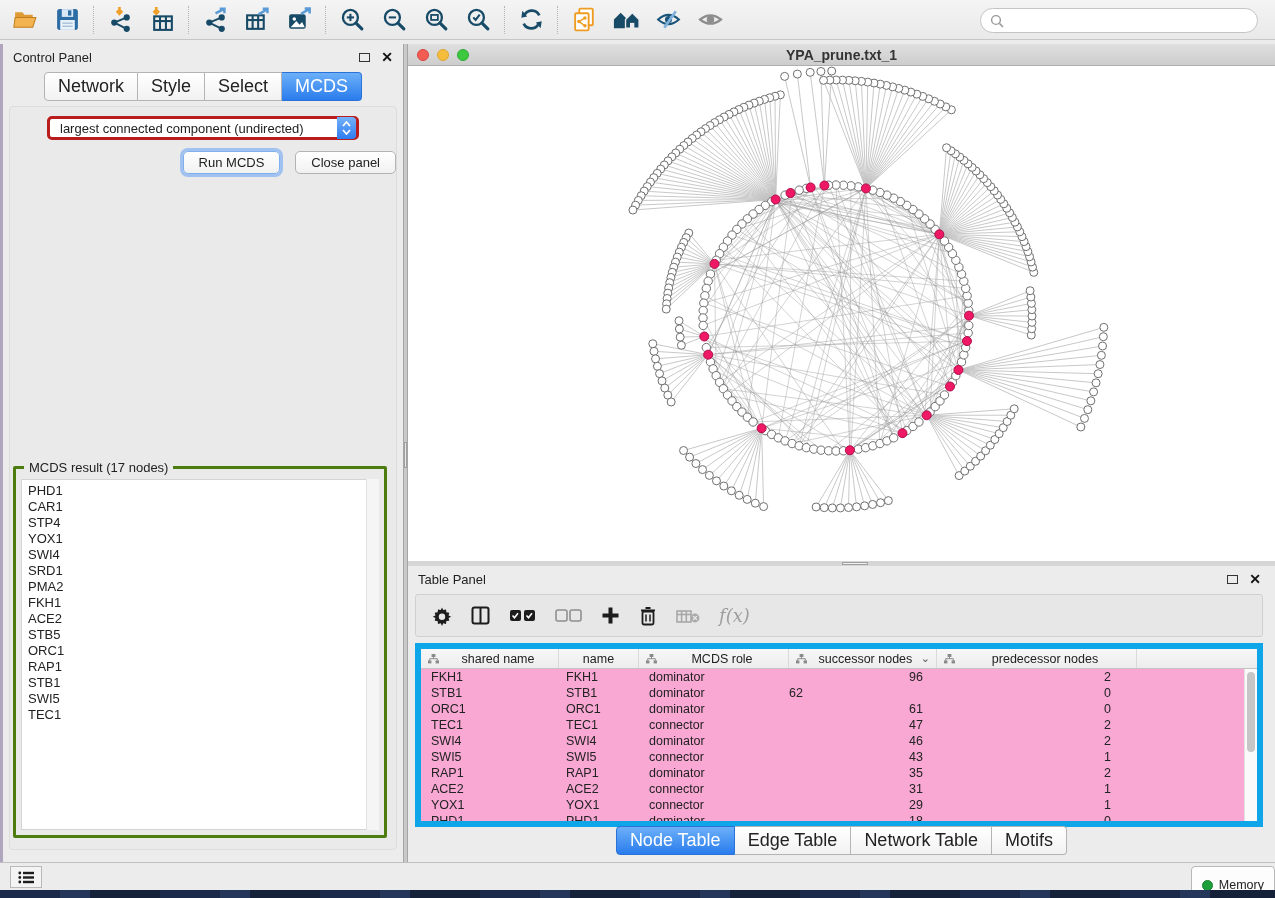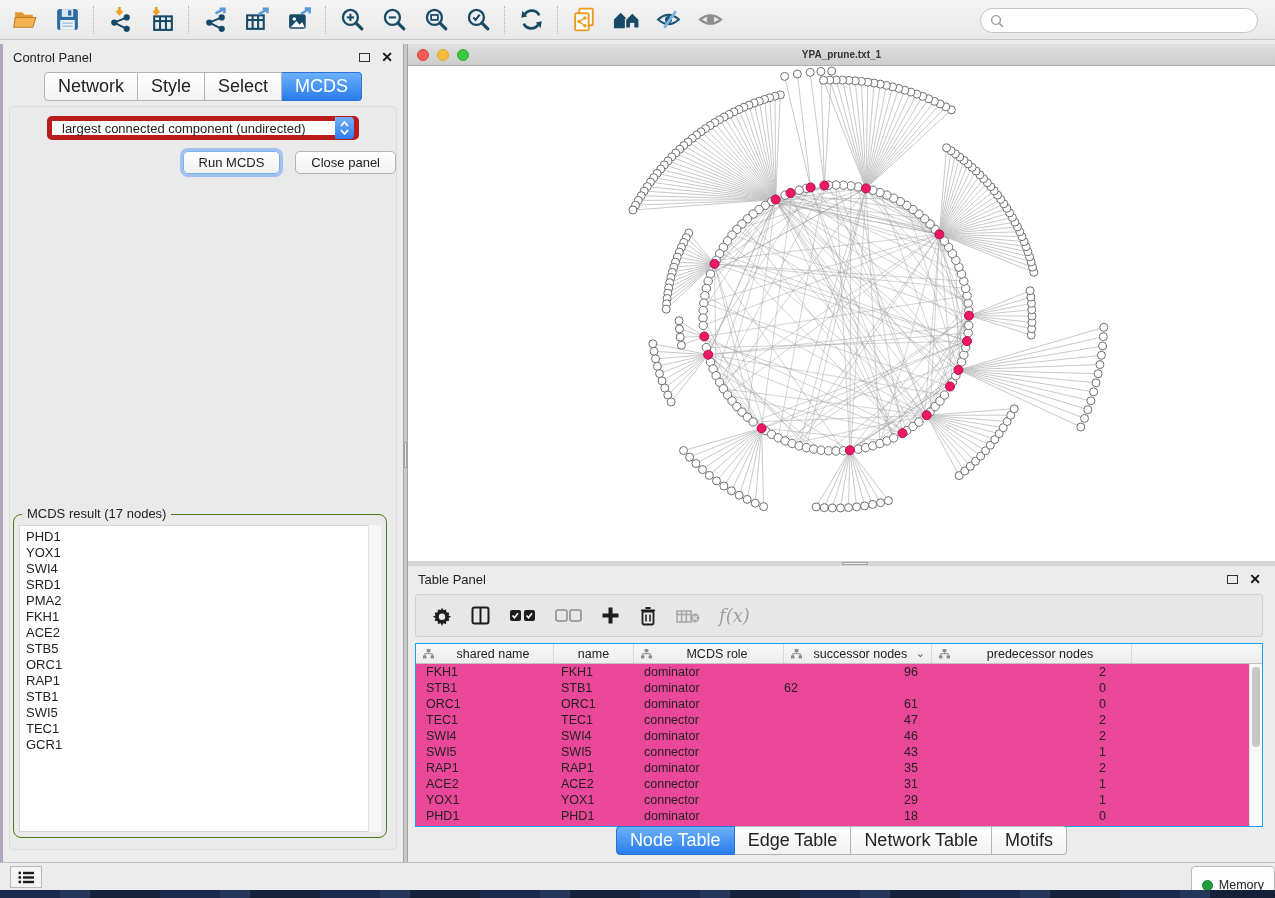--- a/index.html
+++ b/index.html
@@ -29,32 +29,32 @@
   .close-btn { font-size:14px; font-weight:bold; color:#111; line-height:1; }
   .tabs-row { display:flex; justify-content:center; margin-top:2px; }
   .tab { font-size:18px; padding:3px 13px; background:linear-gradient(#ffffff,#f2f2f2); border:1px solid #b4b4b4;
     border-left-width:0; color:#222; }
   .tab:first-child { border-left-width:1px; border-radius:4px 0 0 4px; }
   .tab:last-child { border-radius:0 4px 4px 0; }
   .tab.sel { background:linear-gradient(#6cb0f9,#2a7ced); color:#fff; border-color:#2a72d8; }
   .cp-content { position:absolute; left:6px; right:6px; top:62px; bottom:12px;
     background:#eaeaea; border:1px solid #dcdcdc; border-radius:4px; }
   .opt-label { text-align:center; margin-top:16px; font-size:13px; }
-  .dropdown { width:312px; height:24px; margin:9px auto 0 auto; background:#fff; border:5px solid #b91c1c;
+  .dropdown { width:312px; height:24px; margin:9px auto 0 auto; background:#fff; border:3px solid #b91c1c;
     border-radius:5px; display:flex; align-items:center; font-size:13px; position:relative; }
   .dropdown .dd-text { padding-left:10px; flex:1; }
   .dd-stepper { width:19px; height:22px; margin-right:0; border-radius:0 4px 4px 0;
     background:linear-gradient(#74b1f9,#2d7df0); display:flex; flex-direction:column; align-items:center; justify-content:center; gap:2px; }
   .btn-row { display:flex; justify-content:flex-end; gap:15px; margin-top:11px; }
   .btn { height:23px; padding:0 15px; font:13px "Liberation Sans",sans-serif; color:#222;
     background:linear-gradient(#ffffff,#f1f1f1); border:1px solid #b3b3b3; border-radius:5px; }
   .btn.focused { border-color:#7fb0ee; box-shadow:0 0 0 3px rgba(100,160,245,.55); }
 
   .result-group { position:absolute; left:10px; right:16px; top:422px; bottom:24px;
-    border:1px solid #4d7c0f; border-radius:8px;margin-top:48px; }
+    border:3px solid #4d7c0f; border-radius:2px; }
   .result-legend { position:absolute; top:-9px; left:8px; background:#eaeaea; padding:0 5px; font-size:13px; }
   .result-list { position:absolute; left:5px; right:5px; top:10px; bottom:5px; background:#fff;
     border:1px solid #d4d4d4; overflow:hidden; }
   .result-item { font-size:13px; line-height:16px; padding-left:6px; }
   .result-item:first-child { margin-top:3px; }
   .result-scroll { position:absolute; right:0; top:0; bottom:0; width:13px; background:#f5f5f5; border-left:1px solid #e2e2e2; }
 
   
   .v-splitter { position:absolute; left:403px; top:44px; width:5px; bottom:36px; background:#c9c9c9;
     border-left:1px solid #a6a6a6; border-right:1px solid #a6a6a6; }
@@ -63,31 +63,31 @@
   .h-grip { position:absolute; left:50%; top:1px; width:26px; height:3px; background:#efefef; border:1px solid #a0a0a0; }
 
   
   .network-window { position:absolute; left:408px; top:44px; right:0; height:517px; background:#fff; }
   .net-titlebar { height:22px; background:linear-gradient(#dfdfdf,#cdcdcd); border-bottom:1px solid #aeaeae;
     display:flex; align-items:center; padding-left:9px; position:relative; }
   .light { width:12px; height:12px; border-radius:50%; margin-right:8px; }
   .light.red { background:#f25c53; border:1px solid #d8453e; }
   .light.yellow { background:#f6bd3c; border:1px solid #dda633; }
   .light.green { background:#3dc93f; border:1px solid #2eab36; }
-  .net-title { position:absolute; left:0; right:0; text-align:center; font-size:10px; font-weight:600; color:#333; }
+  .net-title { position:absolute; left:0; right:0; text-align:center; font-size:14px; font-weight:600; color:#333; }
   .net-canvas { position:absolute; left:0; right:0; top:22px; bottom:0; background:#fff; }
 
   
   .table-panel { position:absolute; left:408px; right:0; top:566px; bottom:36px; background:#ececec; }
   .tp-toolbar { position:absolute; left:7px; right:12px; top:28px; height:43px; background:#e7e7e7;
     border:1px solid #d0d0d0; border-radius:3px; display:flex; align-items:center; gap:19px; padding-left:16px; }
   .tp-icon { display:flex; align-items:center; justify-content:center; }
   .fx { font-family:"DejaVu Serif", serif; font-style:italic; font-size:18px; color:#9d9d9d; }
 
-  .node-table { position:absolute; left:7px; right:12px; top:77px; height:184px; background:#ec4899; border:1px solid #0ea5e9; }
+  .node-table { position:absolute; left:7px; right:12px; top:77px; height:184px; background:#f9a8d4; border:6px solid #0ea5e9; }
   .t-header { display:flex; height:20px; background:linear-gradient(#f7f7f7,#ededed); border-bottom:1px solid #c3c3c3; }
   .th-cell { display:flex; align-items:center; border-right:1px solid #dadada; font-size:12.5px; color:#222; padding:0 4px; }
   .th-label { flex:1; text-align:center; }
   .th-sort { color:#555; font-size:11px; margin-right:2px; }
   .t-body { position:absolute; left:0; right:13px; top:20px; bottom:0; overflow:hidden; }
   .t-row { display:flex; height:16px; align-items:center; }
   .t-cell { font-size:12.5px; white-space:nowrap; overflow:hidden; }
   .t-scroll { position:absolute; right:0; top:20px; bottom:0; width:13px; background:#fafafa; border-left:1px solid #e3e3e3; }
   .t-thumb { position:absolute; left:2px; right:2px; top:3px; height:80px; background:#c6c6c6; border-radius:5px; }
 
@@ -278,33 +278,34 @@
     </div>
     <div class="btn-row">
       <button class="btn focused">Run MCDS</button>
       <button class="btn">Close panel</button>
     </div>
   </div>
   <div class="result-group">
     <span class="result-legend">MCDS result (17 nodes)</span>
     <div class="result-list" id="mcds-list">
         <div class="result-item">PHD1</div>
+        <div class="result-item">CAR1</div>
+        <div class="result-item">STP4</div>
         <div class="result-item">YOX1</div>
         <div class="result-item">SWI4</div>
         <div class="result-item">SRD1</div>
         <div class="result-item">PMA2</div>
         <div class="result-item">FKH1</div>
         <div class="result-item">ACE2</div>
         <div class="result-item">STB5</div>
         <div class="result-item">ORC1</div>
         <div class="result-item">RAP1</div>
         <div class="result-item">STB1</div>
         <div class="result-item">SWI5</div>
         <div class="result-item">TEC1</div>
-        <div class="result-item">GCR1</div>
       </div>
     <div class="result-scroll" style="top:10px;bottom:5px;right:5px;"></div>
   </div>
 </div>
 
 <div class="v-splitter">
     <div class="v-grip"></div>
   </div>
 
 <div class="network-window">

